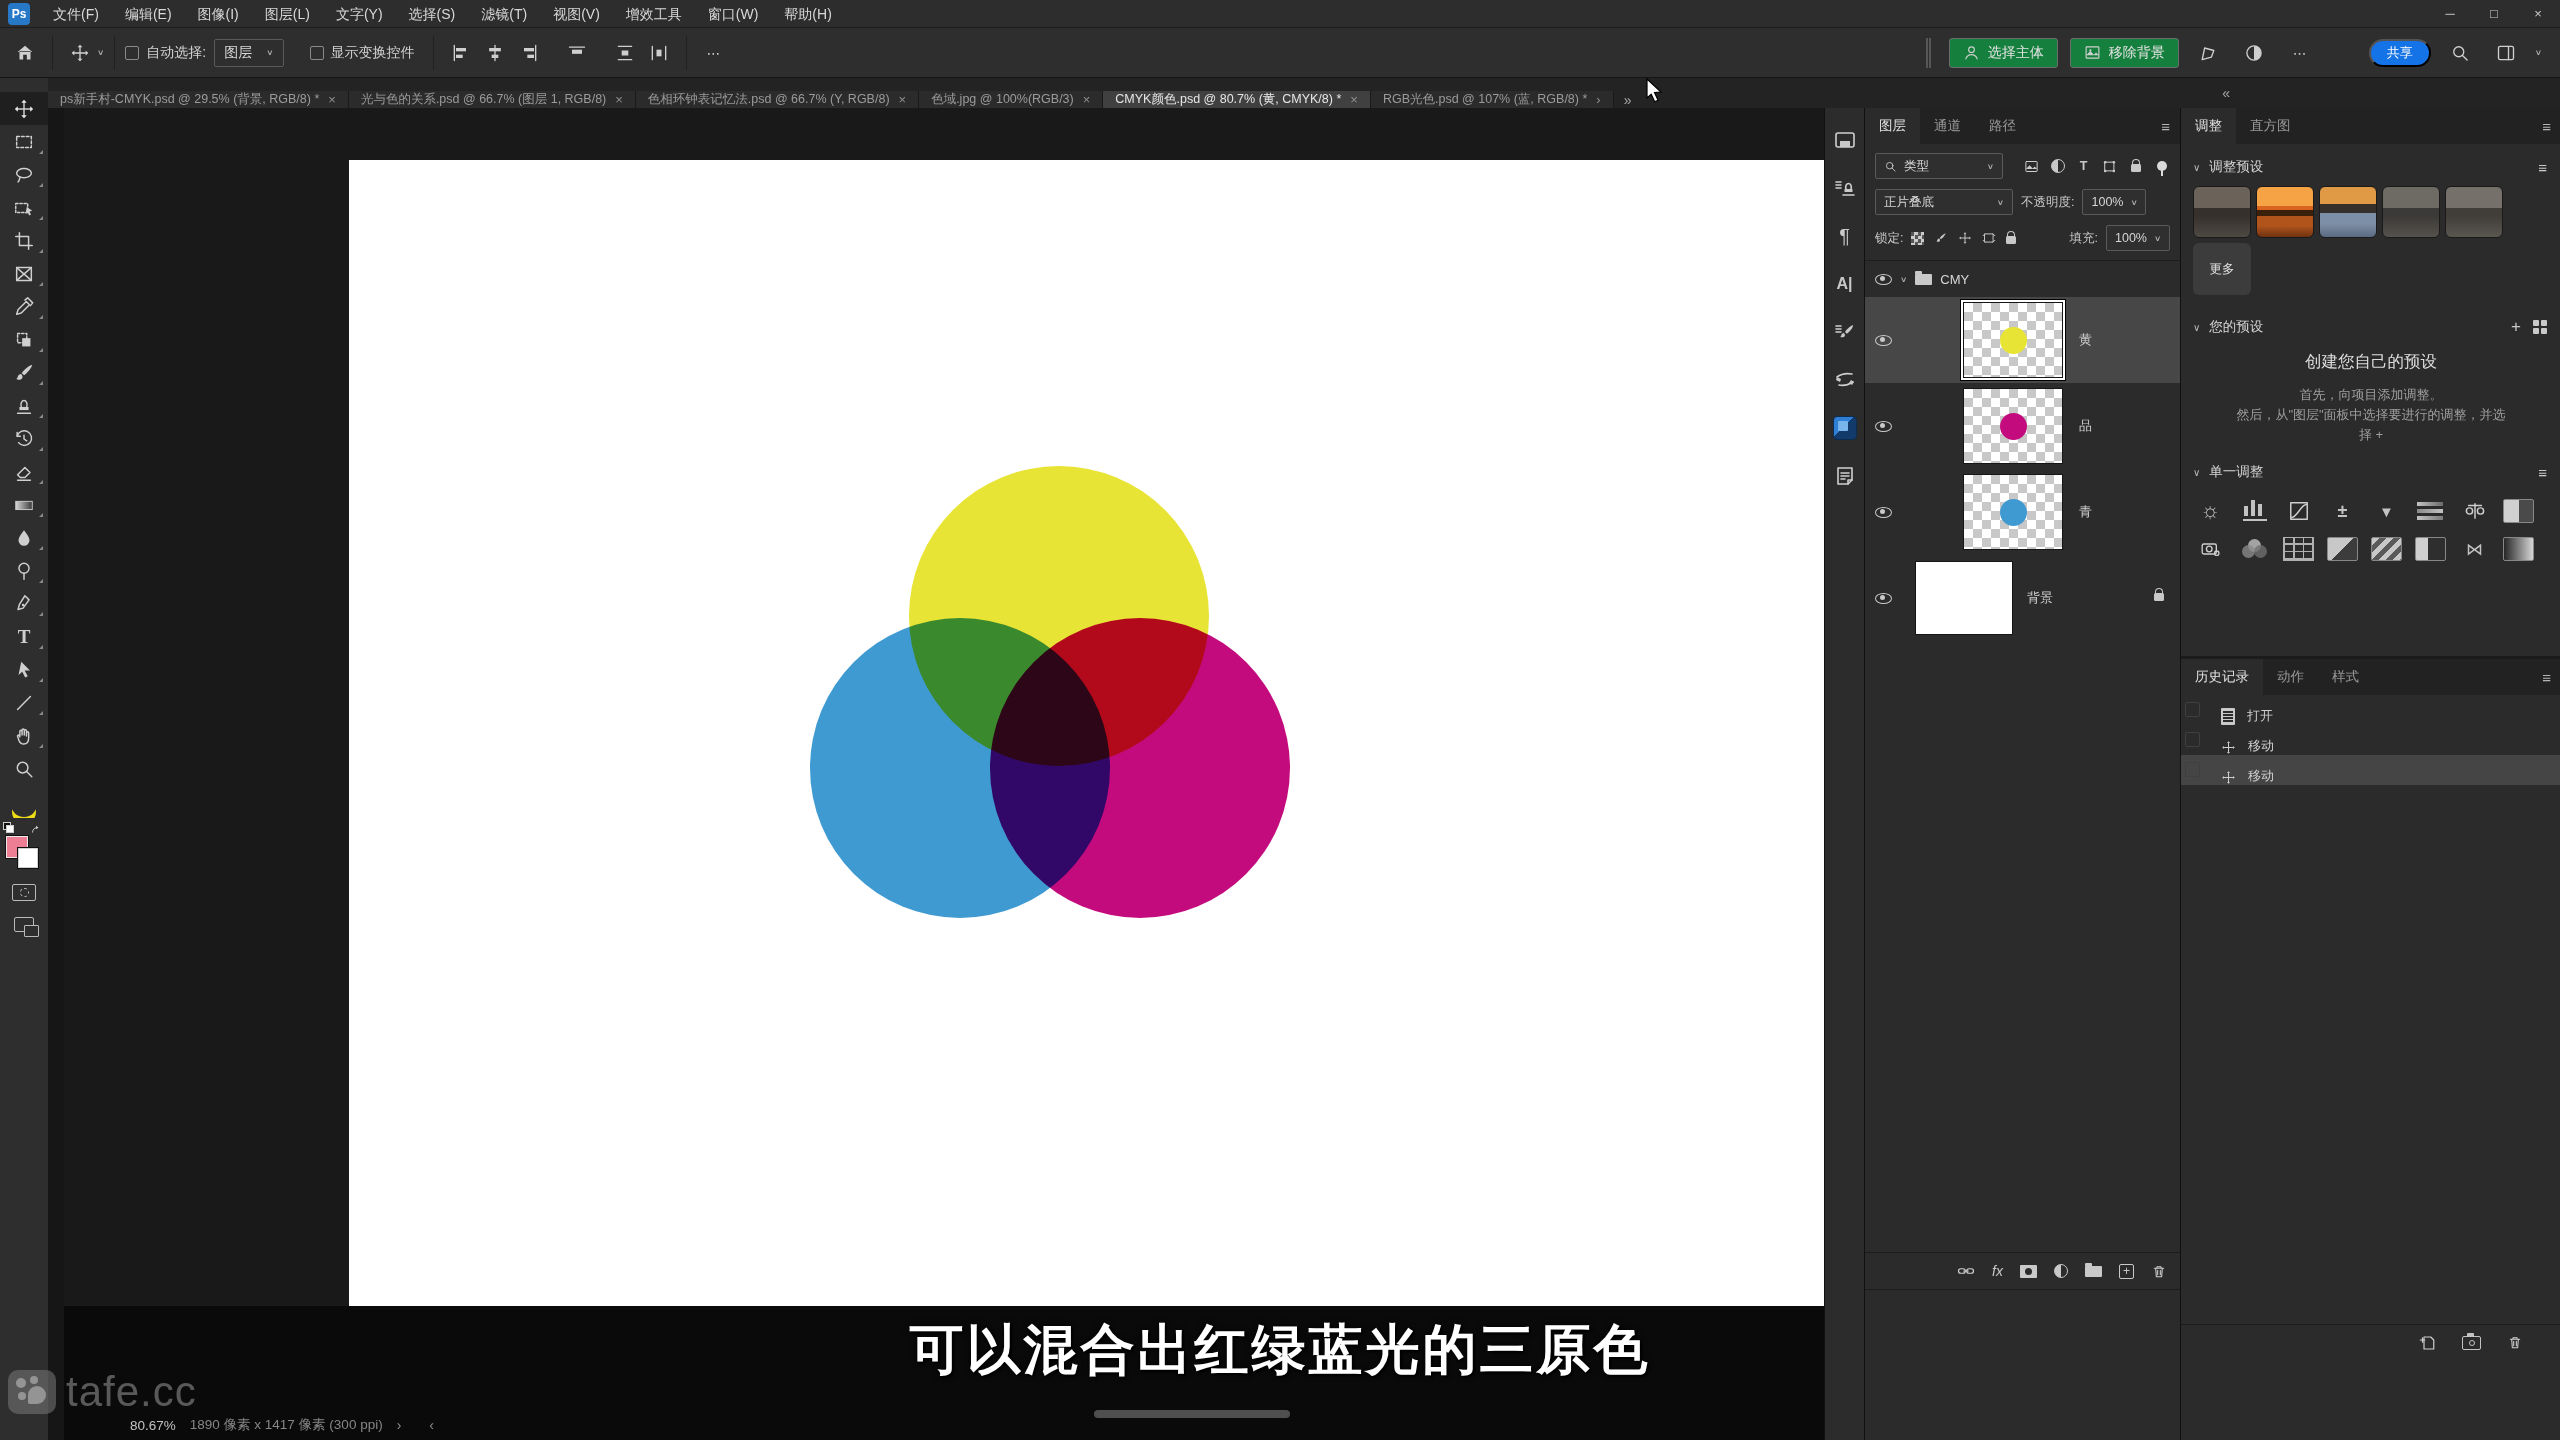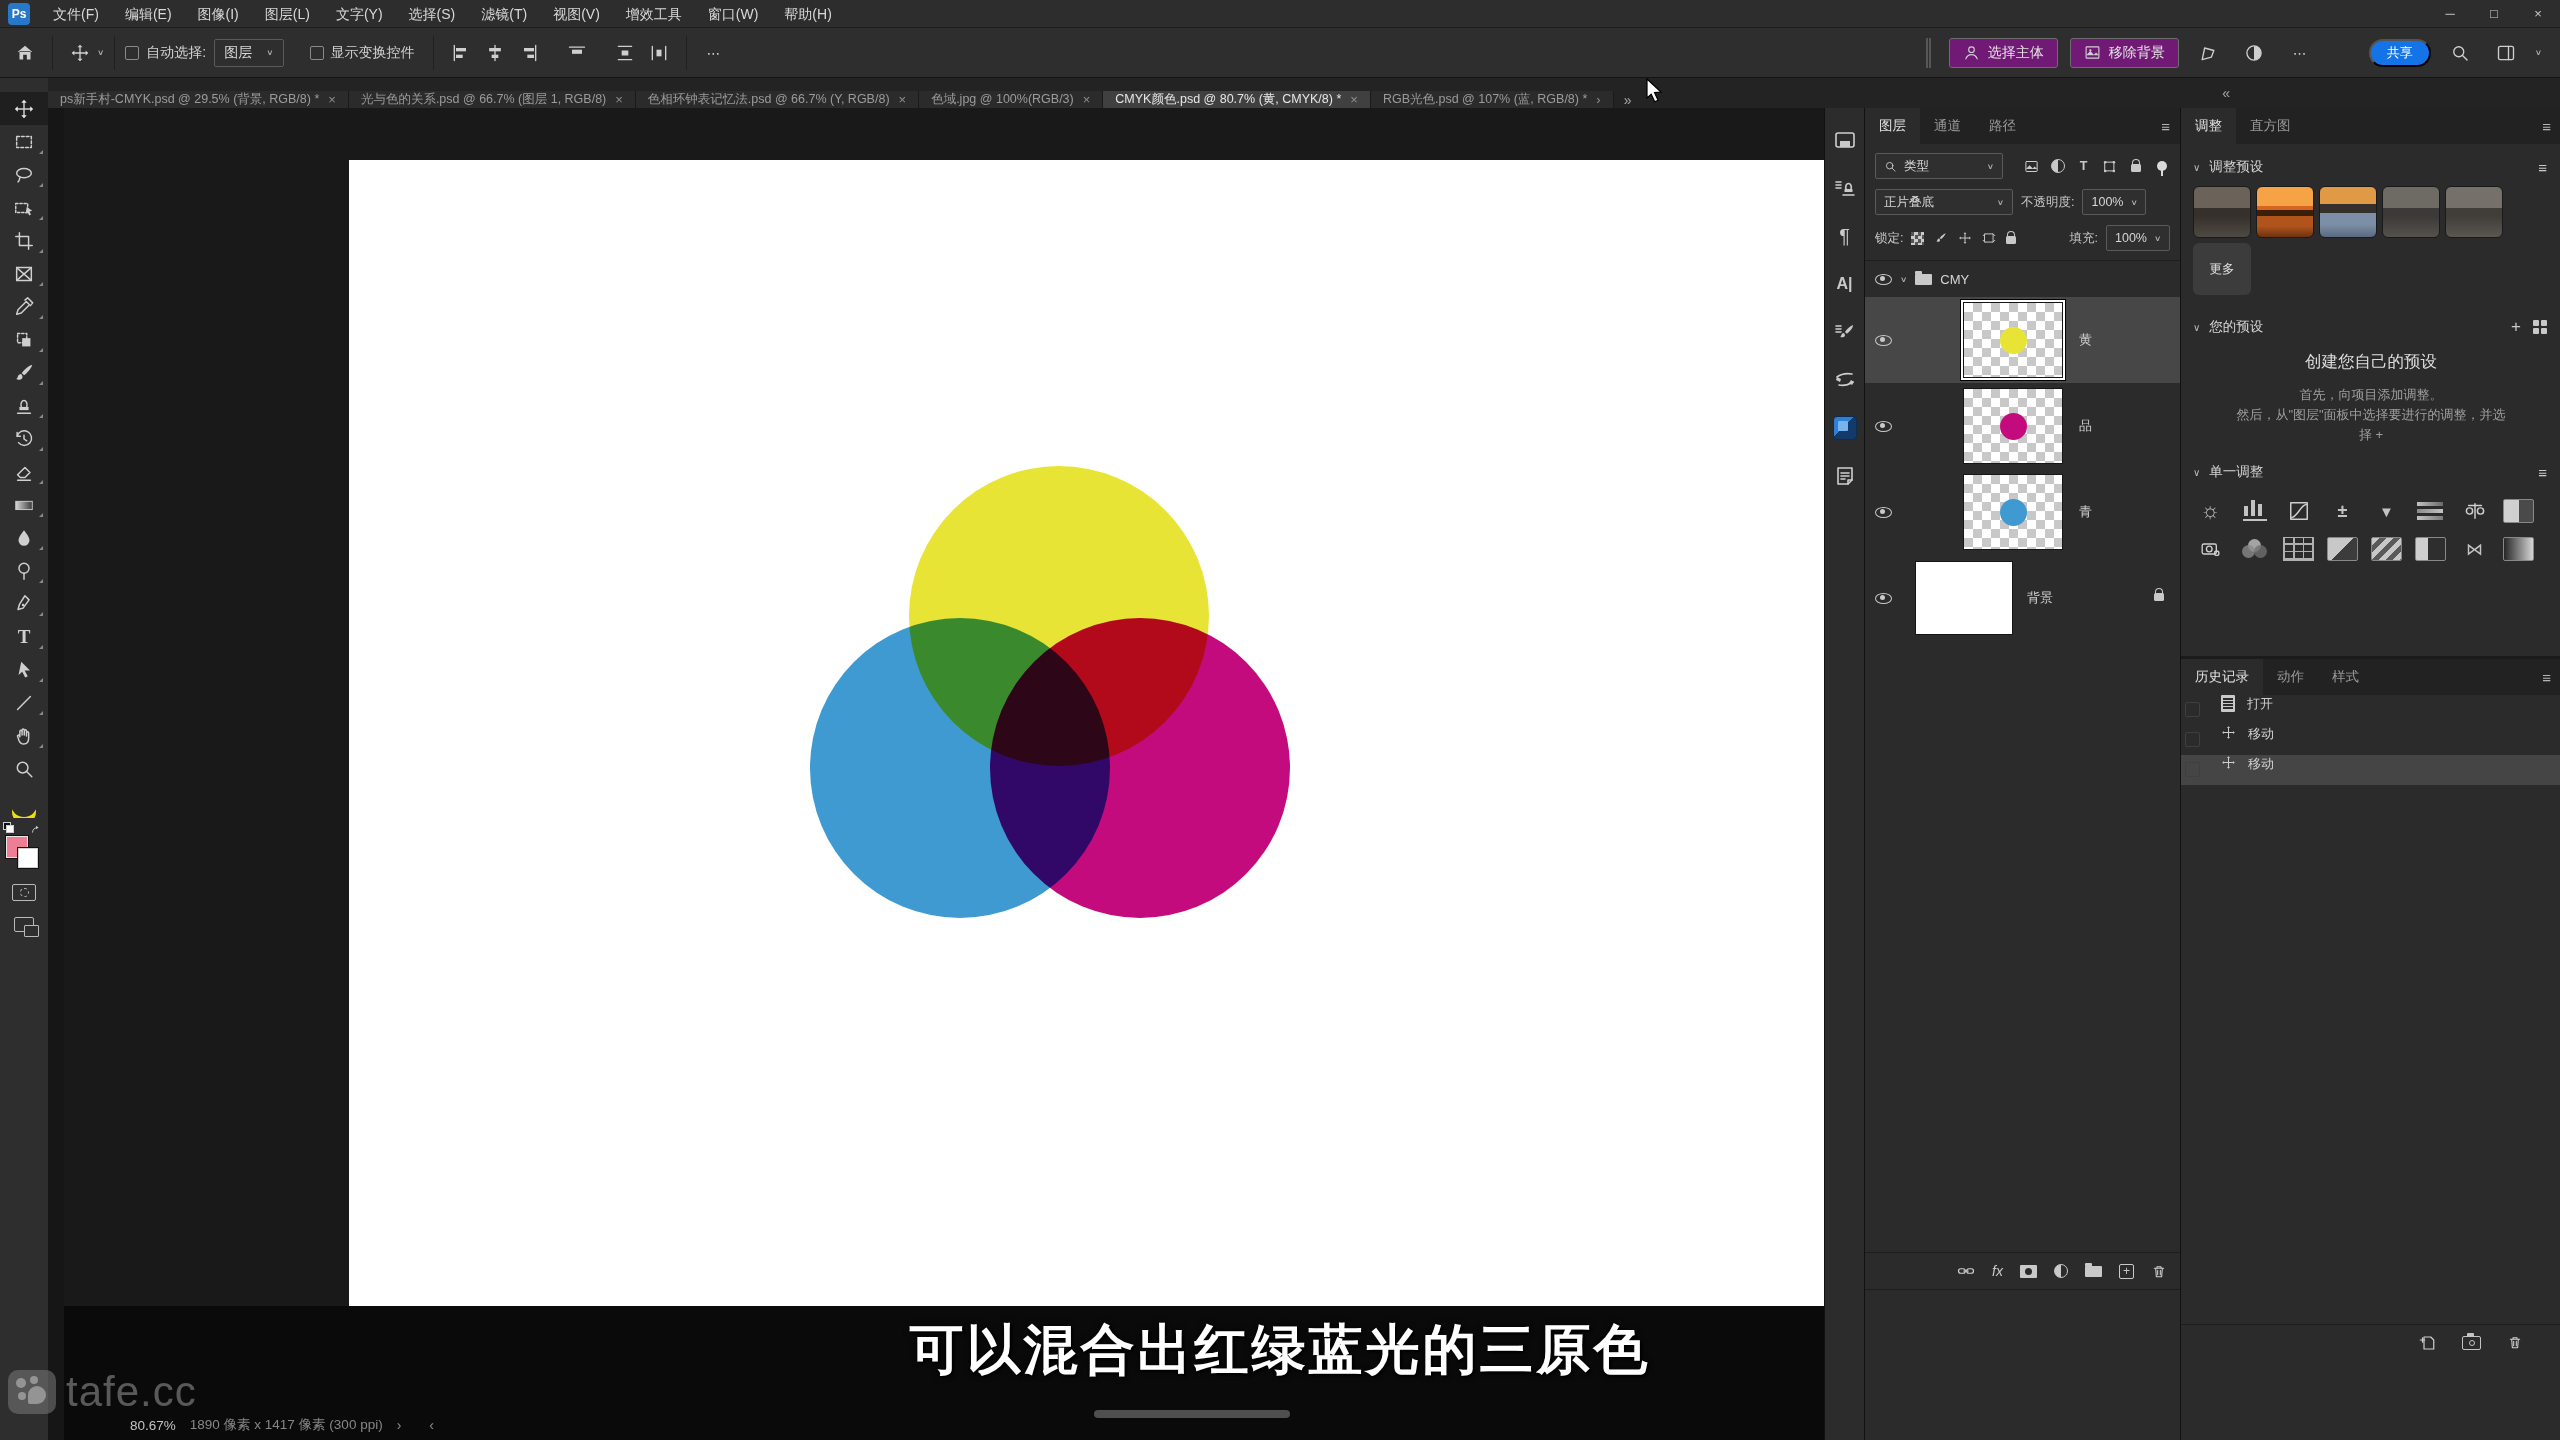--- a/index.html
+++ b/index.html
@@ -20,21 +20,21 @@
     display:flex;align-items:center;border-bottom:1px solid #141414;z-index:29;}
   .ob-sep{width:1px;height:34px;background:#202020;margin:0 10px;}
   .ob-icon{display:flex;align-items:center;justify-content:center;min-width:34px;height:34px;color:#cfcfcf;}
   .checkbox{width:14px;height:14px;border:1px solid #8a8a8a;border-radius:2px;background:transparent;margin-right:7px;}
   .ob-label{font-size:14px;color:#d2d2d2;margin-right:8px;}
   .ob-select{display:flex;align-items:center;gap:14px;background:#2e2e2e;border:1px solid #5a5a5a;border-radius:2px;
     height:28px;padding:0 9px;font-size:14px;color:#d8d8d8;}
   .chev{font-size:10px;color:#b4b4b4;transform:scaleY(.8);}
   .ob-right{margin-left:auto;display:flex;align-items:center;gap:12px;padding-right:18px;}
   .grip{width:5px;height:30px;border-left:2px solid #565656;border-right:2px solid #565656;margin-right:6px;}
-  .ob-btn{display:flex;align-items:center;gap:8px;height:30px;padding:0 13px;background:#701a75;
+  .ob-btn{display:flex;align-items:center;gap:8px;height:30px;padding:0 13px;background:#15803d;
     border:1px solid #6d6d6d;border-radius:3px;font-size:14px;color:#e2e2e2;}
   .share-btn{height:28px;padding:0 16px;border-radius:14px;background:#1473e6;color:#fff;font-size:13px;
     display:flex;align-items:center;margin-left:40px;}
   svg.lineic{stroke:#cfcfcf;fill:none;stroke-width:1.6;stroke-linecap:round;stroke-linejoin:round;}
 
   
   #tabstrip{position:absolute;left:48px;top:78px;width:2512px;height:30px;background:#232323;display:flex;
     align-items:flex-end;z-index:28;}
   .doc-tab{display:flex;align-items:center;gap:9px;padding:0 12px;background:#2b2b2b;color:#9b9b9b;
     font-size:12.5px;border-right:1px solid #1a1a1a;white-space:nowrap;}
@@ -171,21 +171,21 @@
   .venn{position:relative;width:26px;height:20px;}
   .venn i{position:absolute;width:13px;height:13px;border-radius:50%;background:#9a9a9a;opacity:.8;}
   .venn i:nth-child(1){left:6px;top:0;background:#c2c2c2;}
   .venn i:nth-child(2){left:0;top:6px;background:#8a8a8a;}
   .venn i:nth-child(3){left:12px;top:6px;background:#6f6f6f;}
 
   .hist-panel{position:absolute;left:0;top:548px;width:380px;height:670px;border-top:3px solid #1b1b1b;}
   .hist-snap{display:flex;align-items:center;gap:10px;height:44px;padding:0 8px;font-size:13px;color:#d0d0d0;}
   .snap-thumb{width:44px;height:32px;background:#fff;border:1px solid #111;display:flex;align-items:center;justify-content:center;gap:3px;}
   .snap-thumb i{width:8px;height:8px;border-radius:50%;display:block;}
-  .hist-step{position:relative;display:flex;align-items:flex-start;gap:12px;height:30px;padding:0 0 0 40px;font-size:13px;color:#cfcfcf;}
+  .hist-step{position:relative;display:flex;align-items:flex-end;gap:12px;height:30px;padding:0 0 0 40px;font-size:13px;color:#cfcfcf;}
   .hist-step.sel{background:#454545;}
   .hist-step .srcbox{position:absolute;left:4px;top:7px;width:15px;height:15px;border:1px solid #3f3f3f;border-radius:2px;}
   .docic{width:14px;height:17px;background:#c9c9c9;border-radius:1px;position:relative;}
   .docic:after{content:"";position:absolute;left:2px;top:3px;width:10px;height:1.6px;background:#2b2b2b;box-shadow:0 3px 0 #2b2b2b,0 6px 0 #2b2b2b,0 9px 0 #2b2b2b;}
   .hist-bottom{position:absolute;left:0;top:1216px;width:380px;height:36px;border-top:1px solid #1d1d1d;
     display:flex;align-items:center;justify-content:flex-end;gap:26px;padding-right:38px;color:#bdbdbd;}
   .camic{width:19px;height:14px;border:1.6px solid #c3c3c3;border-radius:2px;position:relative;display:flex;align-items:center;justify-content:center;}
   .camic i{width:6px;height:6px;border:1.4px solid #c3c3c3;border-radius:50%;}
   .camic:before{content:"";position:absolute;top:-4px;left:4px;width:7px;height:3px;background:#c3c3c3;border-radius:1px 1px 0 0;}
 

